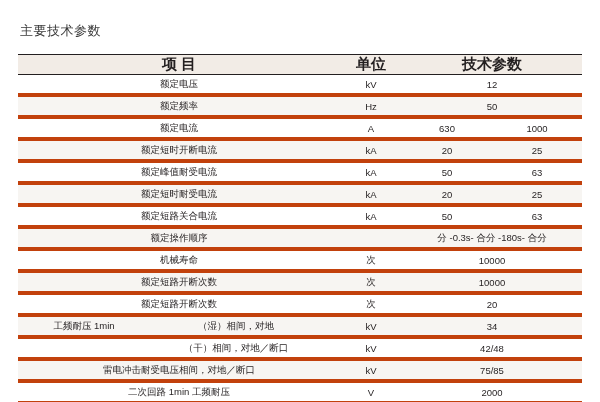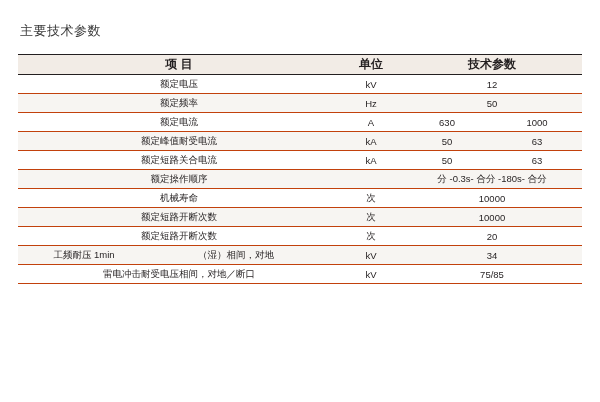--- a/index.html
+++ b/index.html
@@ -35,31 +35,31 @@
     table-layout: fixed;
   }
   table.spec col.c-item  { width: 322px; }
   table.spec col.c-unit  { width: 62px; }
   table.spec col.c-v1    { width: 90px; }
   table.spec col.c-v2    { width: 90px; }
 
   table.spec thead th {
     background: #f2ece6;
     font-weight: bold;
-    font-size: 12px;
+    font-size: 15px;
     color: #231f20;
     height: 19px;
     border-top: 1px solid #231f20;
     border-bottom: 1px solid #231f20;
     text-align: center;
     padding: 0;
   }
   table.spec tbody td {
     height: 18px;
-    border-bottom: 1px solid #c2410c;
+    border-bottom: 4px solid #c2410c;
     padding: 0 0 0 0;
     text-align: center;
     vertical-align: middle;
     color: #231f20;
   }
   table.spec tbody tr:nth-child(even) td {
     background: #f7f5f2;
   }
   table.spec tbody tr:nth-child(odd) td {
     background: #ffffff;
@@ -122,24 +122,36 @@
         <td>Hz</td>
         <td colspan="2">50</td>
       </tr>
       <tr>
         <td class="item">额定电流</td>
         <td>A</td>
         <td>630</td>
         <td>1000</td>
       </tr>
       <tr>
+        <td class="item">额定短时开断电流</td>
+        <td>kA</td>
+        <td>20</td>
+        <td>25</td>
+      </tr>
+      <tr>
         <td class="item">额定峰值耐受电流</td>
         <td>kA</td>
         <td>50</td>
         <td>63</td>
+      </tr>
+      <tr>
+        <td class="item">额定短时耐受电流</td>
+        <td>kA</td>
+        <td>20</td>
+        <td>25</td>
       </tr>
       <tr>
         <td class="item">额定短路关合电流</td>
         <td>kA</td>
         <td>50</td>
         <td>63</td>
       </tr>
       <tr>
         <td class="item">额定操作顺序</td>
         <td></td>
@@ -164,19 +176,34 @@
         <td class="item-indent">
           <div class="sub-wrap">
             <span class="sub-left">工频耐压 1min</span>
             <span class="sub-right">（湿）相间，对地</span>
           </div>
         </td>
         <td>kV</td>
         <td colspan="2">34</td>
       </tr>
       <tr>
+        <td class="item-indent">
+          <div class="sub-wrap">
+            <span class="sub-left"></span>
+            <span class="sub-right">（干）相间，对地／断口</span>
+          </div>
+        </td>
+        <td>kV</td>
+        <td colspan="2">42/48</td>
+      </tr>
+      <tr>
         <td class="item">雷电冲击耐受电压相间，对地／断口</td>
         <td>kV</td>
         <td colspan="2">75/85</td>
+      </tr>
+      <tr class="lastrow">
+        <td class="item">二次回路 1min 工频耐压</td>
+        <td>V</td>
+        <td colspan="2">2000</td>
       </tr>
     </tbody>
   </table>
 </div>
 
 </body></html>

